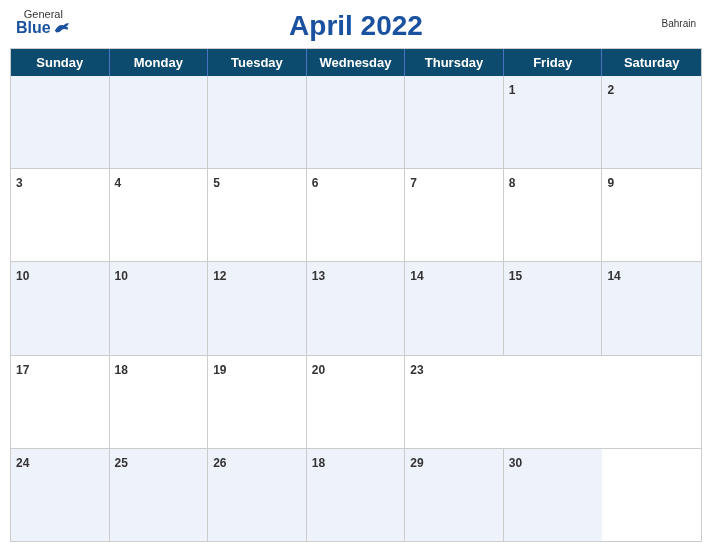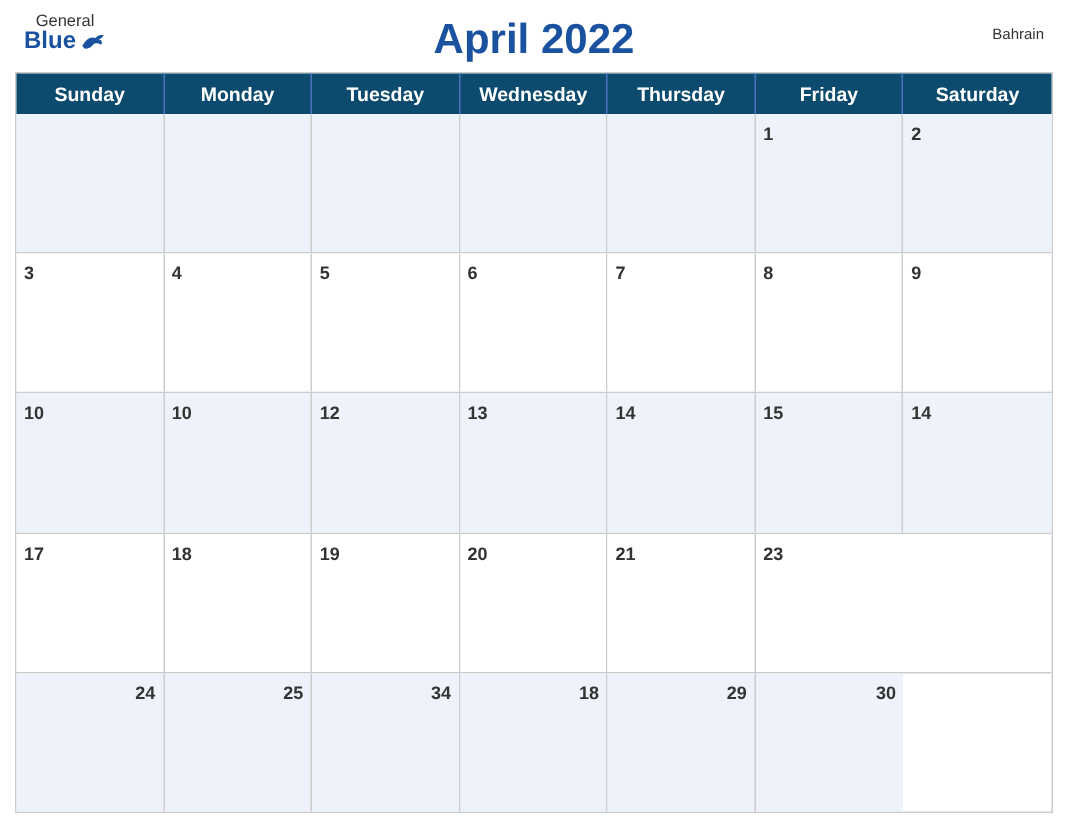--- a/index.html
+++ b/index.html
@@ -102,21 +102,20 @@
 
     .week-row {
       display: grid;
       grid-template-columns: repeat(7, 1fr);
       flex: 1;
       border-bottom: 1px solid #ccc;
     }
 
     .week-row:last-child {
       border-bottom: none;
-      text-align: right;
     }
 
     .day-cell {
       border-right: 1px solid #ccc;
       padding: 4px 5px;
       position: relative;
       background: #fff;
     }
 
     .day-cell:last-child {
@@ -194,25 +193,24 @@
         <div class="day-cell"><span class="day-number">13</span></div>
         <div class="day-cell"><span class="day-number">14</span></div>
         <div class="day-cell"><span class="day-number">15</span></div>
         <div class="day-cell"><span class="day-number">14</span></div>
       </div>
       <div class="week-row">
         <div class="day-cell"><span class="day-number">17</span></div>
         <div class="day-cell"><span class="day-number">18</span></div>
         <div class="day-cell"><span class="day-number">19</span></div>
         <div class="day-cell"><span class="day-number">20</span></div>
-        <div class="day-cell"><span class="day-number">21</span></div>
         <div class="day-cell"><span class="day-number">23</span></div>
       </div>
       <div class="week-row">
         <div class="day-cell"><span class="day-number">24</span></div>
         <div class="day-cell"><span class="day-number">25</span></div>
-        <div class="day-cell"><span class="day-number">34</span></div>
+        <div class="day-cell"><span class="day-number">26</span></div>
         <div class="day-cell"><span class="day-number">18</span></div>
         <div class="day-cell"><span class="day-number">29</span></div>
         <div class="day-cell"><span class="day-number">30</span></div>
       </div>
     </div>
 </div>
 
 </body></html>

